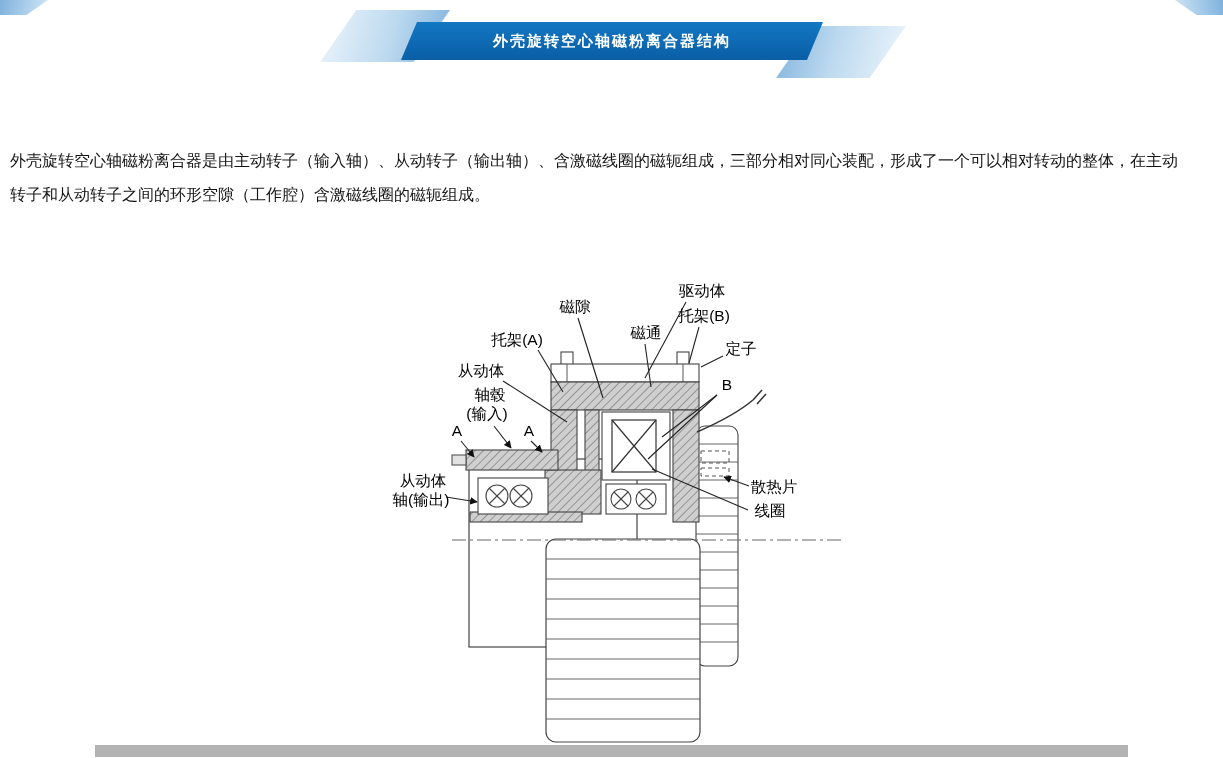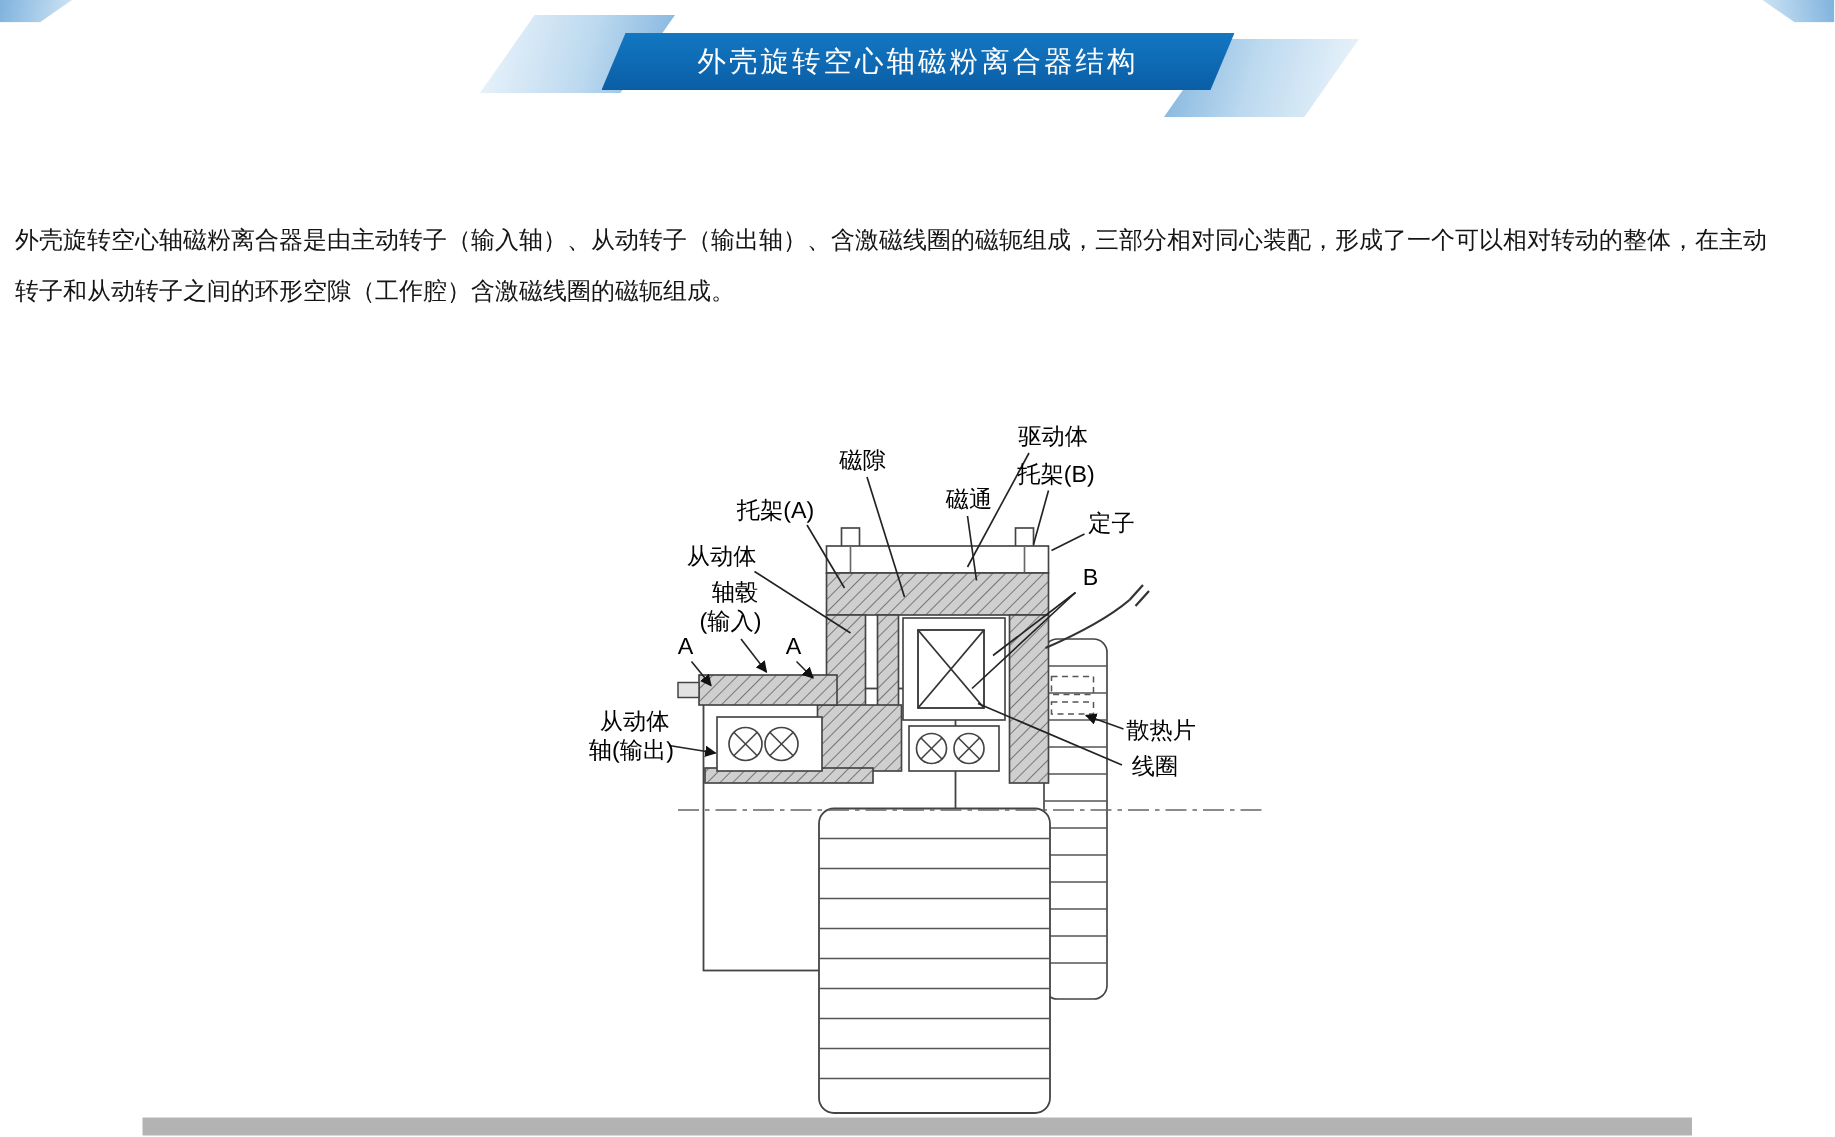--- a/index.html
+++ b/index.html
@@ -19,21 +19,21 @@
     clip-path:polygon(28% 0,100% 0,72% 100%,0 100%);}
   .tail-right{left:776px;top:26px;width:130px;height:52px;
     background:linear-gradient(285deg,#eef6fc 0%,#bcd9ef 55%,#7fb2dd 100%);
     clip-path:polygon(28% 0,100% 0,72% 100%,0 100%);}
   .band{
     position:absolute;left:401px;top:22px;width:422px;height:38px;
     background:linear-gradient(#1377c2,#0a5ea6);
     clip-path:polygon(16px 0,100% 0,calc(100% - 16px) 100%,0 100%);
     display:flex;align-items:center;justify-content:center;
   }
-  .band .title{color:#ffffff;font-size:19px;font-weight:normal;letter-spacing:2px;}
+  .band .title{color:#ffffff;font-size:15px;font-weight:bold;letter-spacing:2px;}
   
   .intro{position:absolute;left:10px;top:128px;width:1205px;font-size:16px;line-height:34px;color:#151515;font-family:Liberation Serif, serif;}
   
   svg.diagram{position:absolute;left:0;top:0;}
   svg text{font-family:"Liberation Sans","DejaVu Sans",sans-serif;font-size:15.5px;fill:#000;}
   
   .footer-bar{position:absolute;left:95px;width:1033px;bottom:1px;height:12px;background:#b3b3b3;}
 </style>
 </head>
 <body>

